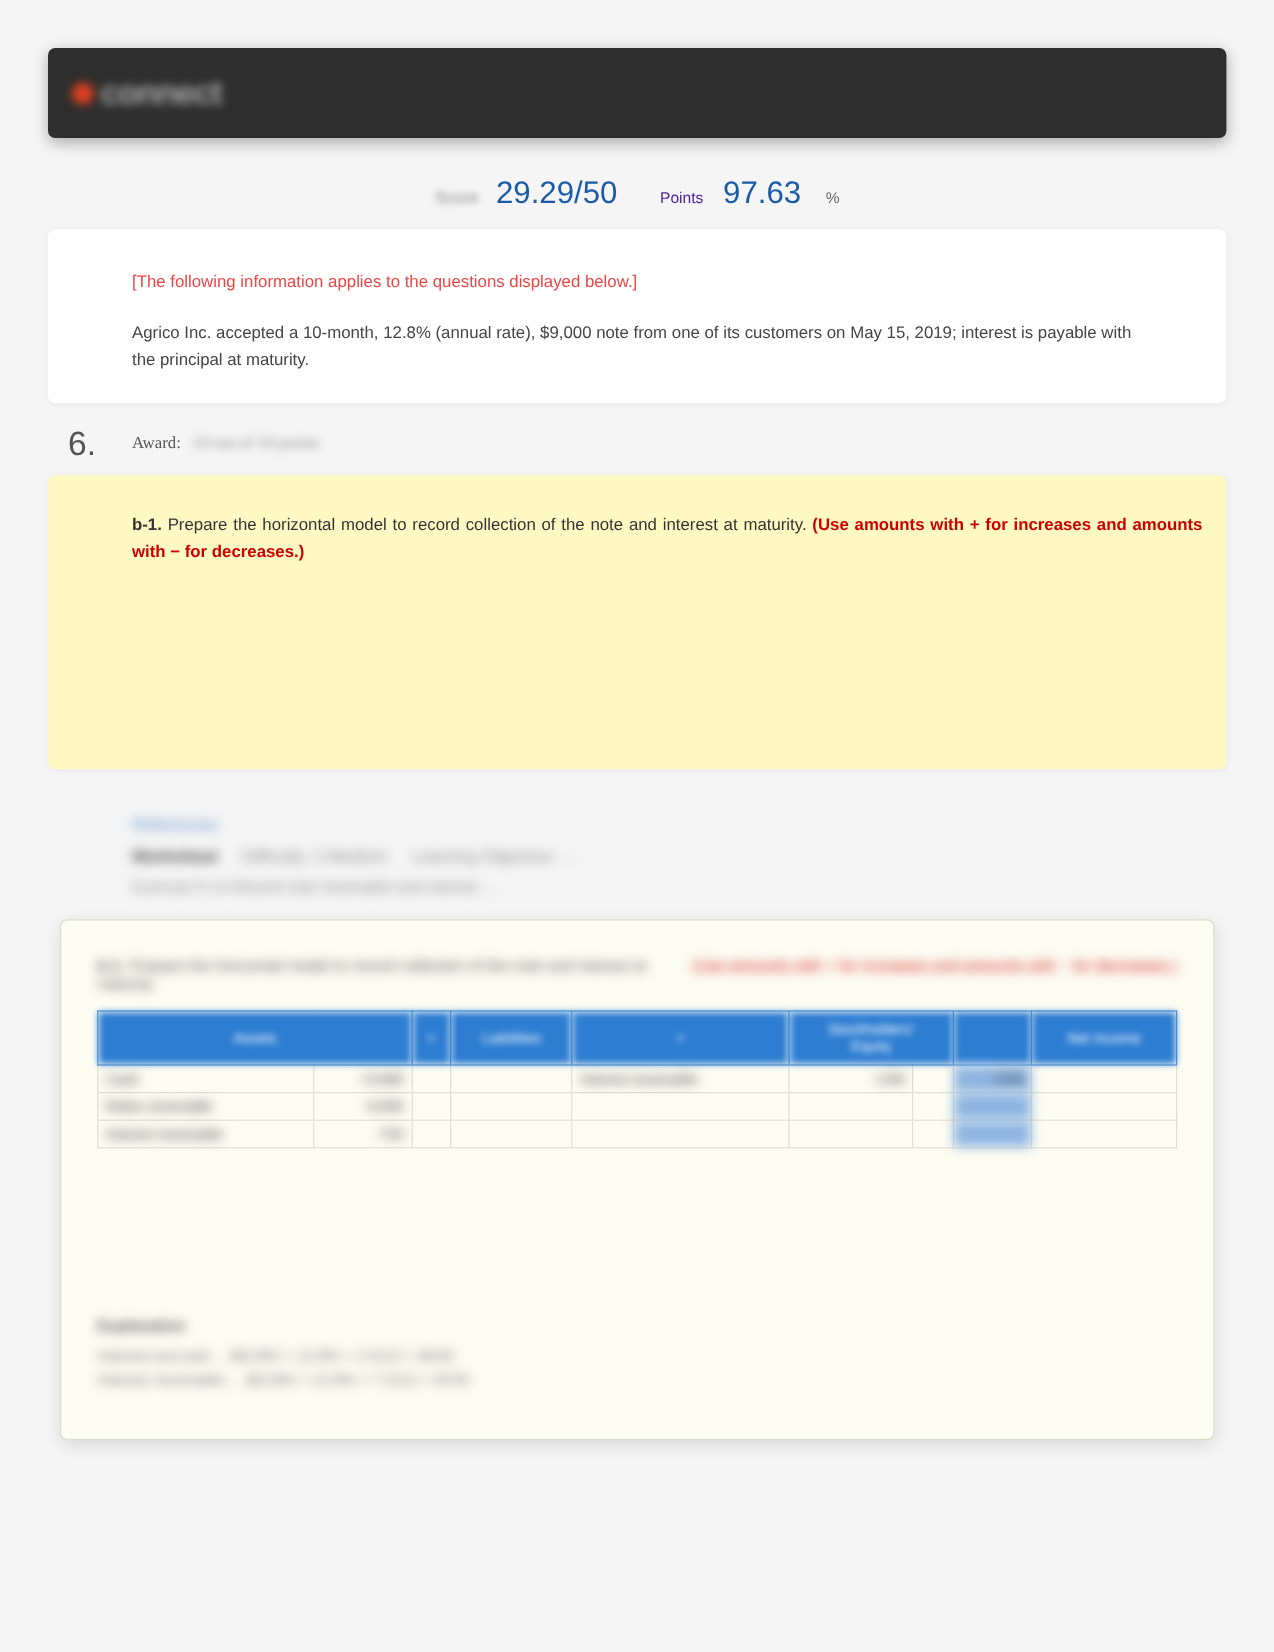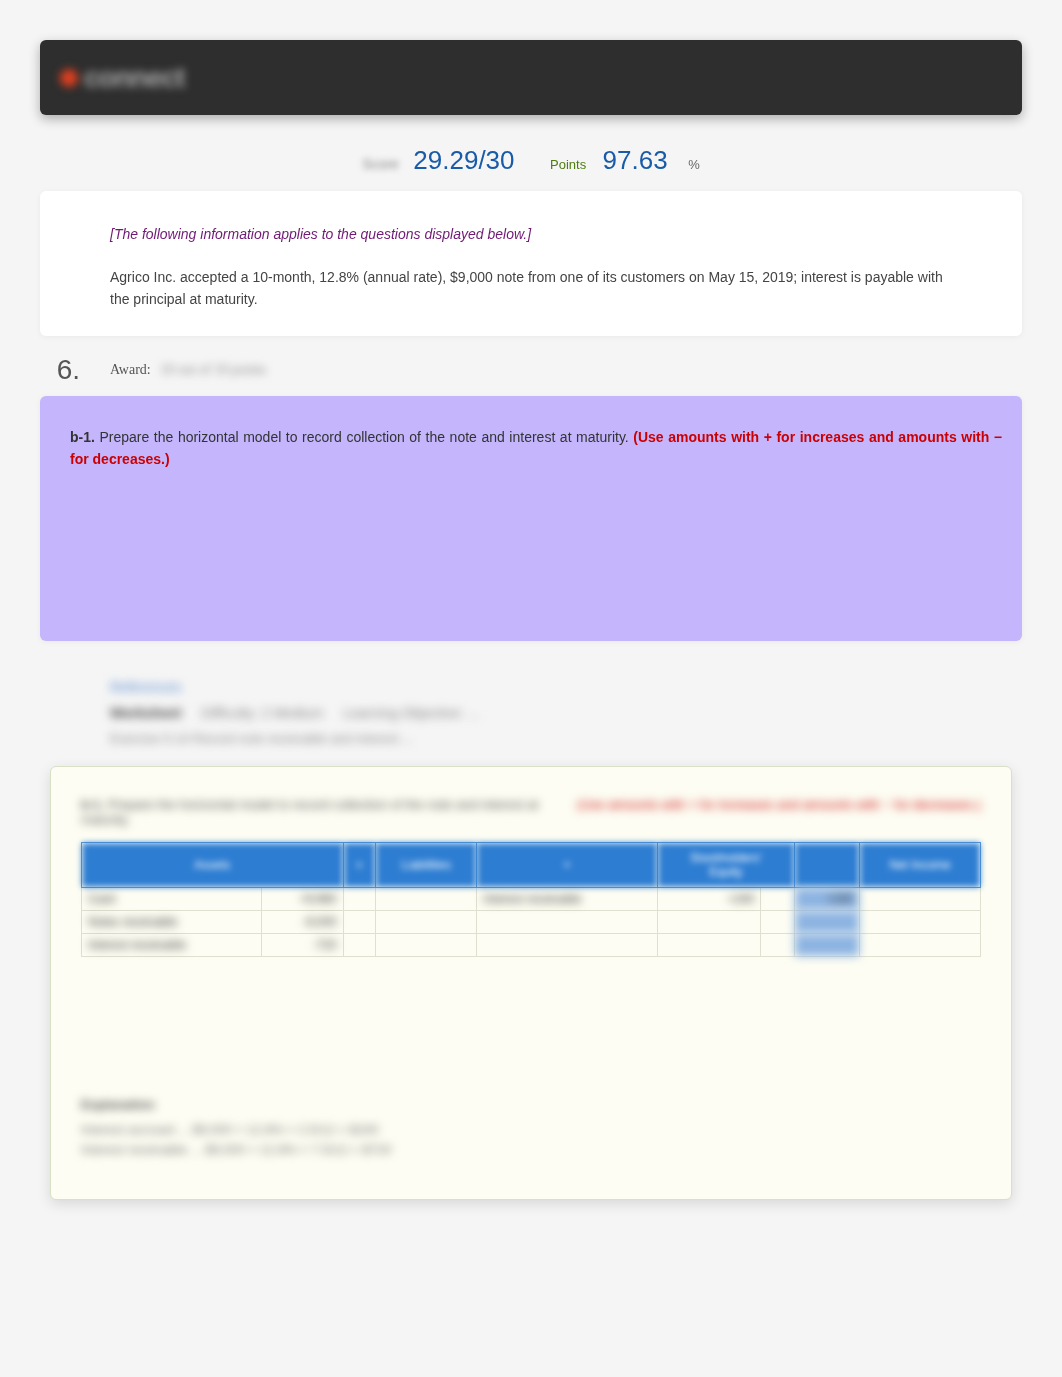--- a/index.html
+++ b/index.html
@@ -23,40 +23,40 @@
   }
   .logo { display: flex; align-items: center; gap: 6px; filter: blur(4px); }
   .logo-dot { width: 18px; height: 18px; border-radius: 50%; background: #e04020; }
   .logo-text { color: #aaa; font-size: 28px; font-weight: bold; letter-spacing: -1px; }
   .score-bar {
     text-align: center;
     padding: 10px 0 15px 0;
   }
   .score-bar .label { color: #888; filter: blur(3px); margin-right: 10px; font-size: 14px; }
   .score-bar .score { color: #1a5ba8; font-size: 26px; font-weight: 400; margin-right: 6px; }
-  .score-bar .points { color: #4d7c0f; font-size: 13px; margin-right: 12px; padding-left: 25px; }
+  .score-bar .points { color: #4c1d95; font-size: 13px; margin-right: 12px; padding-left: 25px; }
   .score-bar .pct { color: #1a5ba8; font-size: 26px; font-weight: 400; margin-right: 16px; }
   .score-bar .pct-sym { color: #666; font-size: 13px; }
   .panel {
     background: #fff;
     border-radius: 6px;
     padding: 35px 70px 25px 70px;
     margin-bottom: 18px;
     box-shadow: 0 1px 6px rgba(0,0,0,0.05);
   }
-  .note-italic { font-style: italic; color: #701a75; font-size: 14px; margin-bottom: 18px; }
+  .note-italic { color: #ef4444; font-size: 14px; margin-bottom: 18px; }
   .body-text { color: #444; font-size: 14px; line-height: 1.6; margin-top: 24px; }
   .q-row { display: flex; gap: 30px; margin-bottom: 10px; }
   .q-num { font-size: 28px; color: #555; width: 40px; text-align: right; flex-shrink: 0; }
   .award { font-size: 14px; color: #555; padding-top: 8px; font-family: Liberation Serif, serif; }
   .award-blur { filter: blur(4px); color: #888; margin-left: 6px; }
   .question-panel {
-    background: #c4b5fd;
-    border-radius: 6px;
-    padding: 30px 20px 30px 30px;
+    background: #fef9c3;
+    border-radius: 6px;
+    padding: 30px 20px 30px 70px;
     margin-bottom: 38px;
     box-shadow: 0 1px 6px rgba(0,0,0,0.05);
   }
   .q-text { font-size: 14px; color: #333; line-height: 1.6; text-align: justify; }
   .q-text .bold { font-weight: bold; }
   .q-text .red { color: #c00; font-weight: bold; }
   .work-area { height: 140px; }
   .blur-row {
     margin: 0 0 10px 0;
     padding-left: 70px;
@@ -111,21 +111,21 @@
 
 <div class="app-header">
   <div class="logo">
     <span class="logo-dot"></span>
     <span class="logo-text">connect</span>
   </div>
 </div>
 
 <div class="score-bar">
   <span class="label">Score</span>
-  <span class="score">29.29/30</span>
+  <span class="score">29.29/50</span>
   <span class="points">Points</span>
   <span class="pct">97.63</span>
   <span class="pct-sym">%</span>
 </div>
 
 <div class="panel">
   <p class="note-italic">[The following information applies to the questions displayed below.]</p>
   <p class="body-text">Agrico Inc. accepted a 10-month, 12.8% (annual rate), $9,000 note from one of its customers on May 15, 2019; interest is payable with the principal at maturity.</p>
 </div>
 

